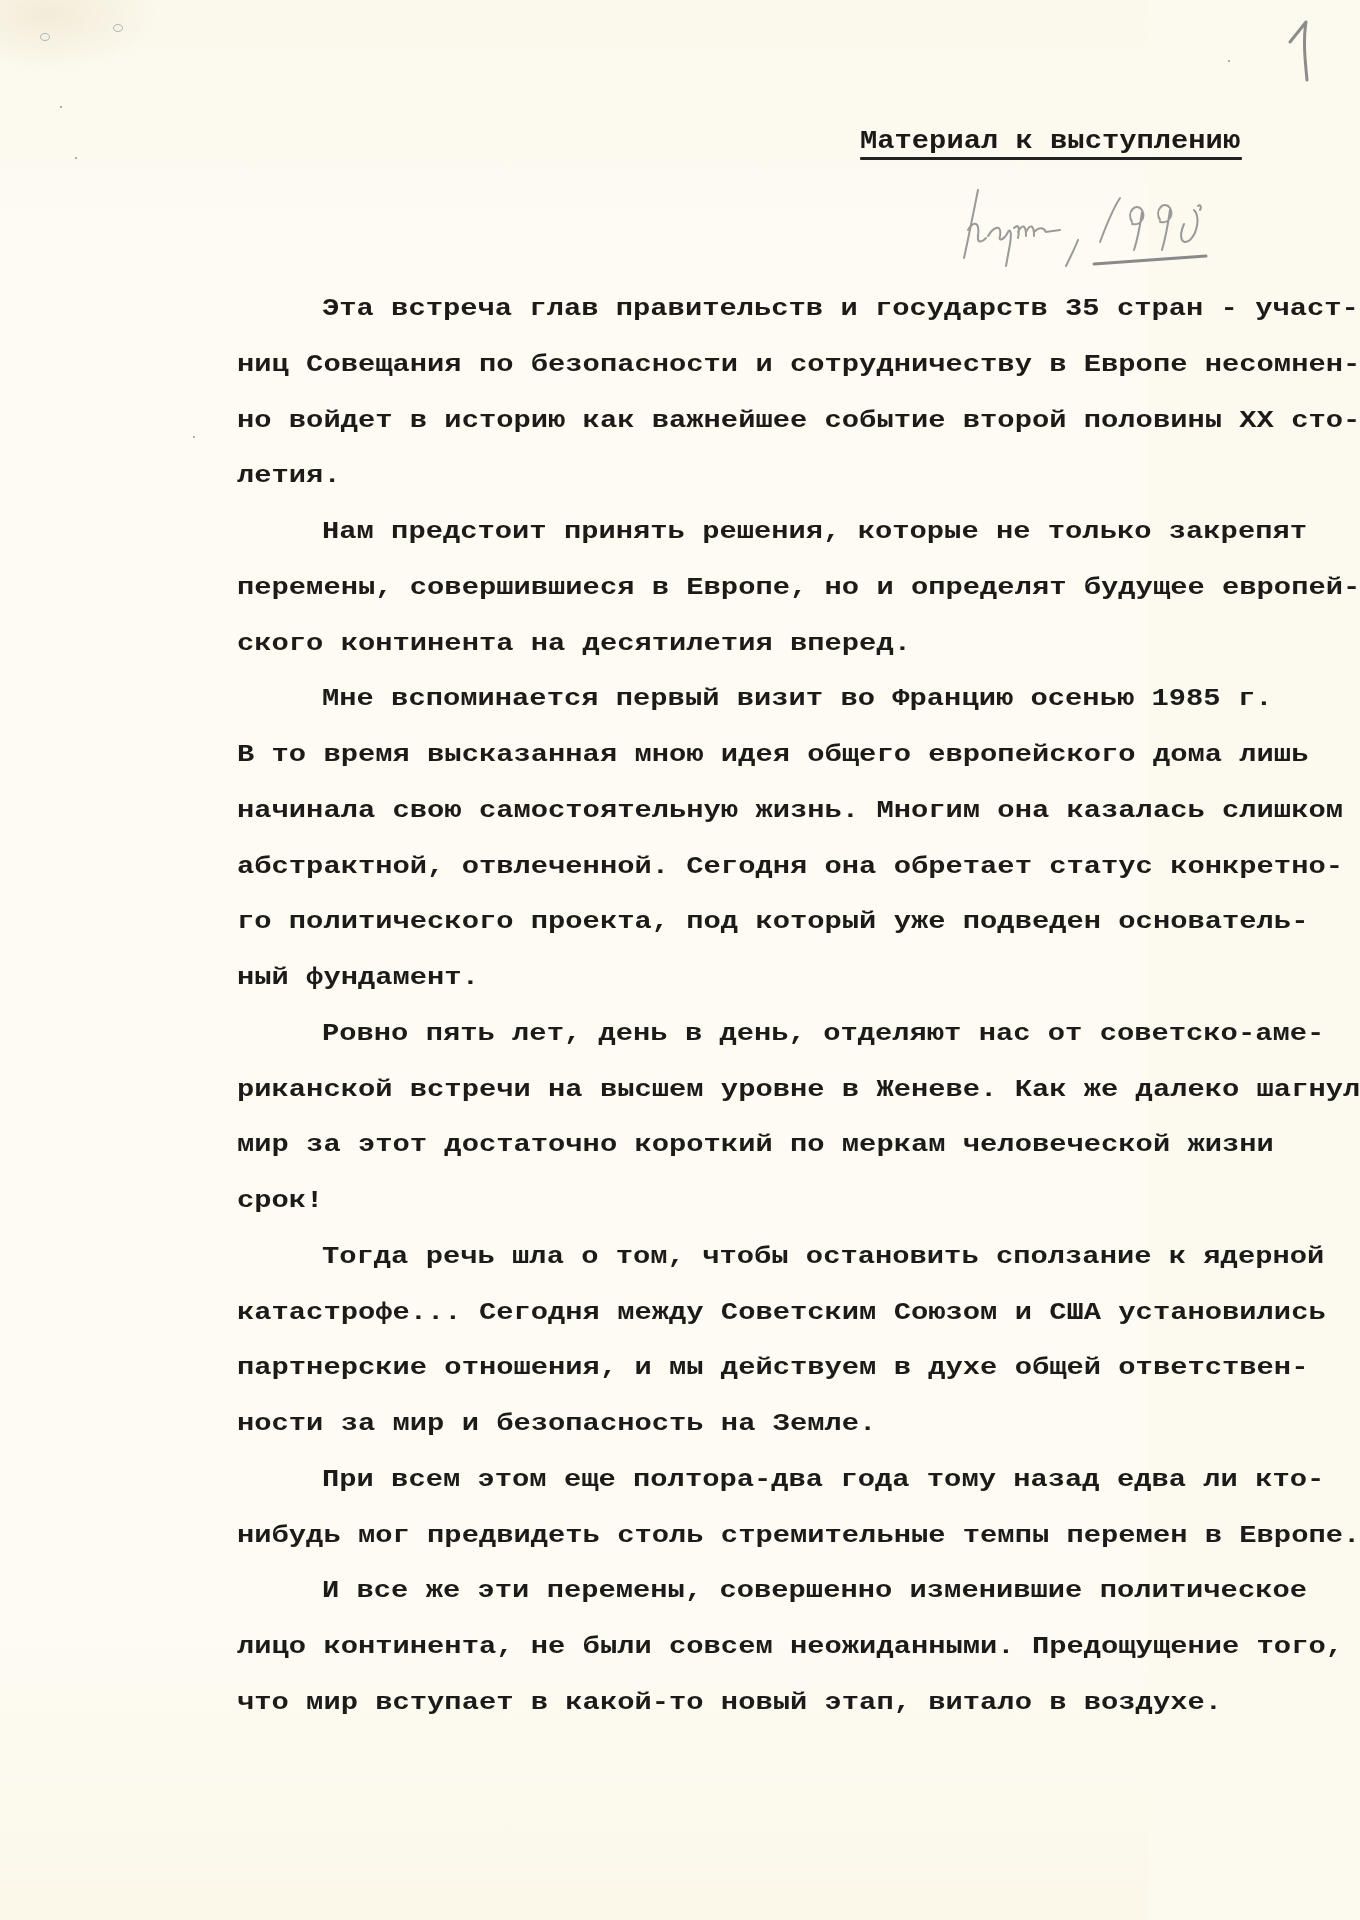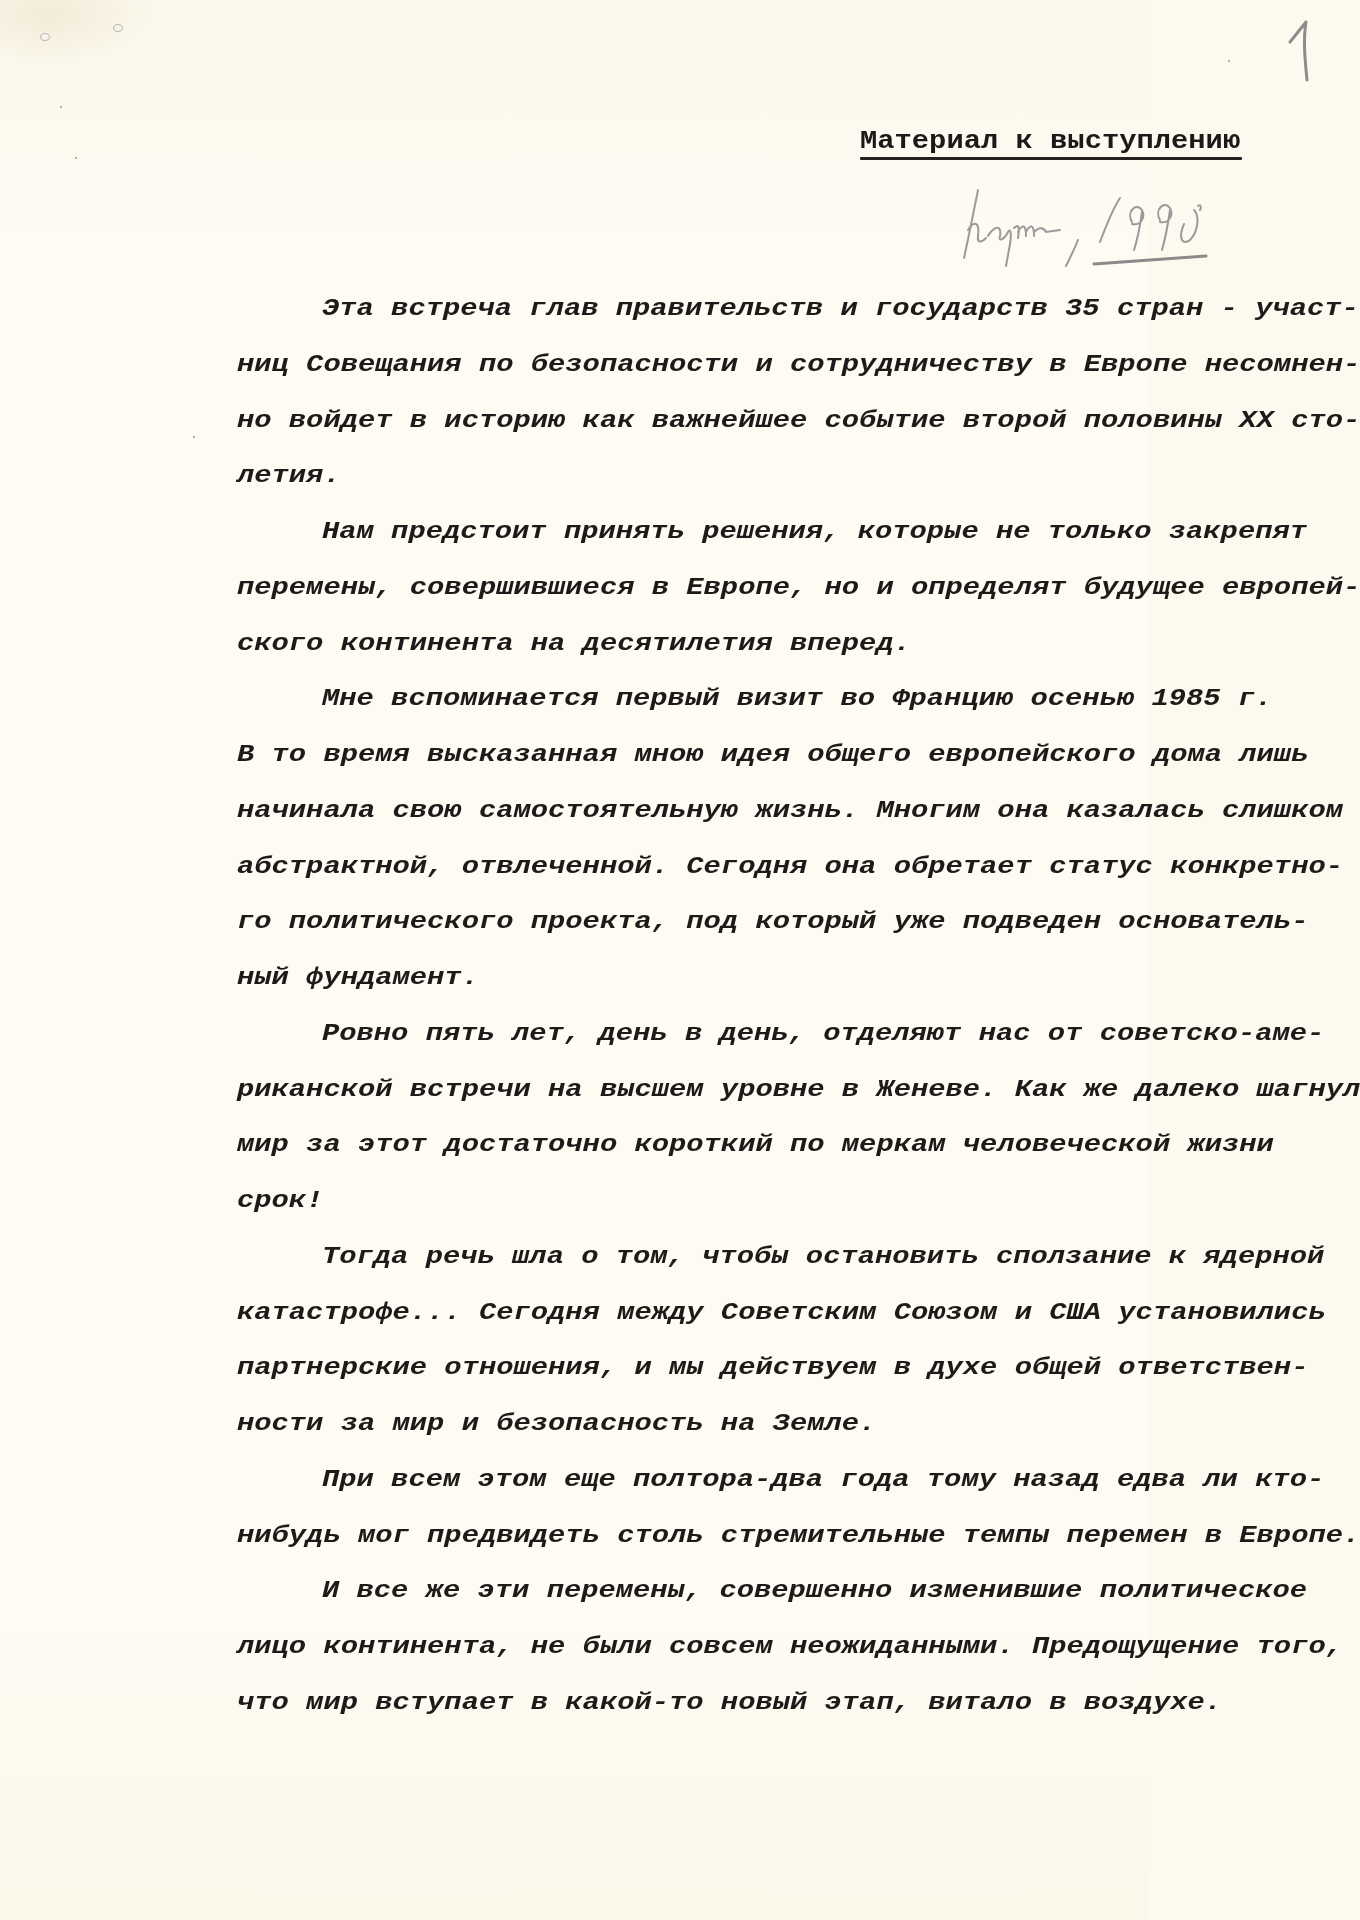--- a/index.html
+++ b/index.html
@@ -68,21 +68,20 @@
     left: 960px;
     top: 180px;
     width: 290px;
     height: 100px;
   }
   .body-text {
     position: absolute;
     left: 0; top: 0;
     width: 1360px;
     height: 1920px;
-    font-style: italic;
   }
   .line {
     position: absolute;
     left: 237px;
     font-family: "Liberation Mono", "DejaVu Sans Mono", monospace;
     font-size: 28.8px;
     line-height: 30px;
     color: #1c1b19;
     white-space: pre;
     font-weight: bold;

